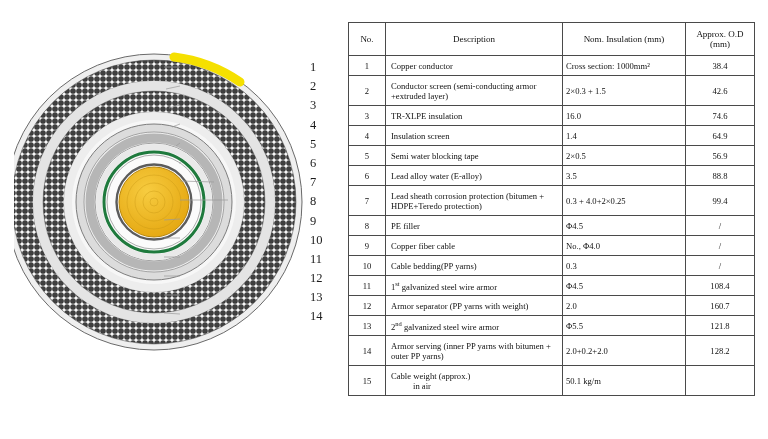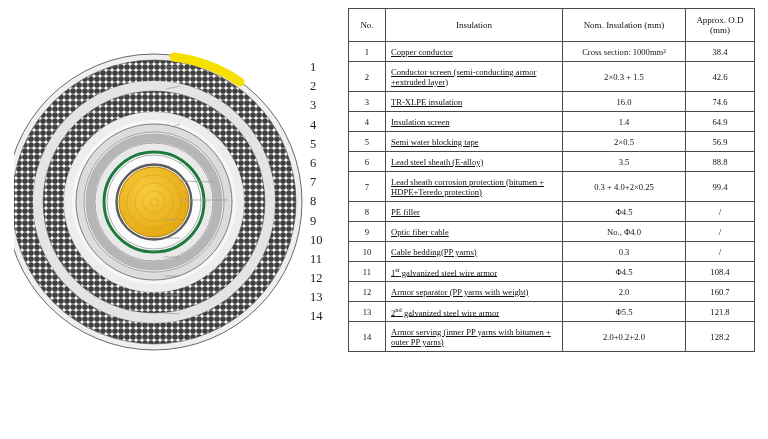--- a/index.html
+++ b/index.html
@@ -45,21 +45,21 @@
   }
   #callout-numbers .num {
     height: 19.2px;
     line-height: 19.2px;
   }
 
   
   #table-wrap {
     position: absolute;
     left: 348px;
-    top: 8px;
+    top: 22px;
     width: 404px;
   }
   table {
     border-collapse: collapse;
     width: 404px;
     table-layout: fixed;
     font-size: 8.6px;
     color: #111;
   }
   table, th, td {
@@ -76,25 +76,23 @@
     font-size: 9px;
   }
   td.c-no {
     width: 30px;
     text-align: center;
   }
   td.c-desc {
     width: 170px;
     text-align: left;
     padding-left: 5px;
-    text-decoration: underline;
   }
   td.c-thick {
     width: 116px;
-    text-align: center;
   }
   td.c-od {
     width: 62px;
     text-align: center;
   }
   tbody tr {
     height: 20px;
   }
   tbody tr.tall {
     height: 30px;
@@ -200,21 +198,21 @@
       <div class="num">13</div>
       <div class="num">14</div>
     </div>
   </div>
 
   <div id="table-wrap">
     <table>
       <thead>
         <tr>
           <th style="width:30px">No.</th>
-          <th style="width:170px">Insulation</th>
+          <th style="width:170px">Description</th>
           <th style="width:116px">Nom. Insulation (mm)</th>
           <th style="width:62px">Approx. O.D (mm)</th>
         </tr>
       </thead>
       <tbody id="table-body">
           <tr>
             <td class="c-no">1</td>
             <td class="c-desc">Copper conductor</td>
             <td class="c-thick">Cross section: 1000mm²</td>
             <td class="c-od">38.4</td>
@@ -238,39 +236,39 @@
             <td class="c-od">64.9</td>
           </tr>
           <tr>
             <td class="c-no">5</td>
             <td class="c-desc">Semi water blocking tape</td>
             <td class="c-thick">2×0.5</td>
             <td class="c-od">56.9</td>
           </tr>
           <tr>
             <td class="c-no">6</td>
-            <td class="c-desc">Lead steel sheath (E-alloy)</td>
+            <td class="c-desc">Lead alloy water (E-alloy)</td>
             <td class="c-thick">3.5</td>
             <td class="c-od">88.8</td>
           </tr>
           <tr class="tall">
             <td class="c-no">7</td>
             <td class="c-desc">Lead sheath corrosion protection (bitumen + HDPE+Teredo protection)</td>
             <td class="c-thick">0.3 + 4.0+2×0.25</td>
             <td class="c-od">99.4</td>
           </tr>
           <tr>
             <td class="c-no">8</td>
             <td class="c-desc">PE filler</td>
             <td class="c-thick">Φ4.5</td>
             <td class="c-od">/</td>
           </tr>
           <tr>
             <td class="c-no">9</td>
-            <td class="c-desc">Optic fiber cable</td>
+            <td class="c-desc">Copper fiber cable</td>
             <td class="c-thick">No., Φ4.0</td>
             <td class="c-od">/</td>
           </tr>
           <tr>
             <td class="c-no">10</td>
             <td class="c-desc">Cable bedding(PP yarns)</td>
             <td class="c-thick">0.3</td>
             <td class="c-od">/</td>
           </tr>
           <tr>
@@ -290,17 +288,23 @@
             <td class="c-desc">2<span class="sup">nd</span> galvanized steel wire armor</td>
             <td class="c-thick">Φ5.5</td>
             <td class="c-od">121.8</td>
           </tr>
           <tr class="tall">
             <td class="c-no">14</td>
             <td class="c-desc">Armor serving (inner PP yarns with bitumen + outer PP yarns)</td>
             <td class="c-thick">2.0+0.2+2.0</td>
             <td class="c-od">128.2</td>
           </tr>
+          <tr class="tall">
+            <td class="c-no">15</td>
+            <td class="c-desc">Cable weight (approx.)<br><span class="indent">in air</span></td>
+            <td class="c-thick">50.1 kg/m</td>
+            <td class="c-od"></td>
+          </tr>
         </tbody>
     </table>
   </div>
 
 </div>
 
 </body></html>

